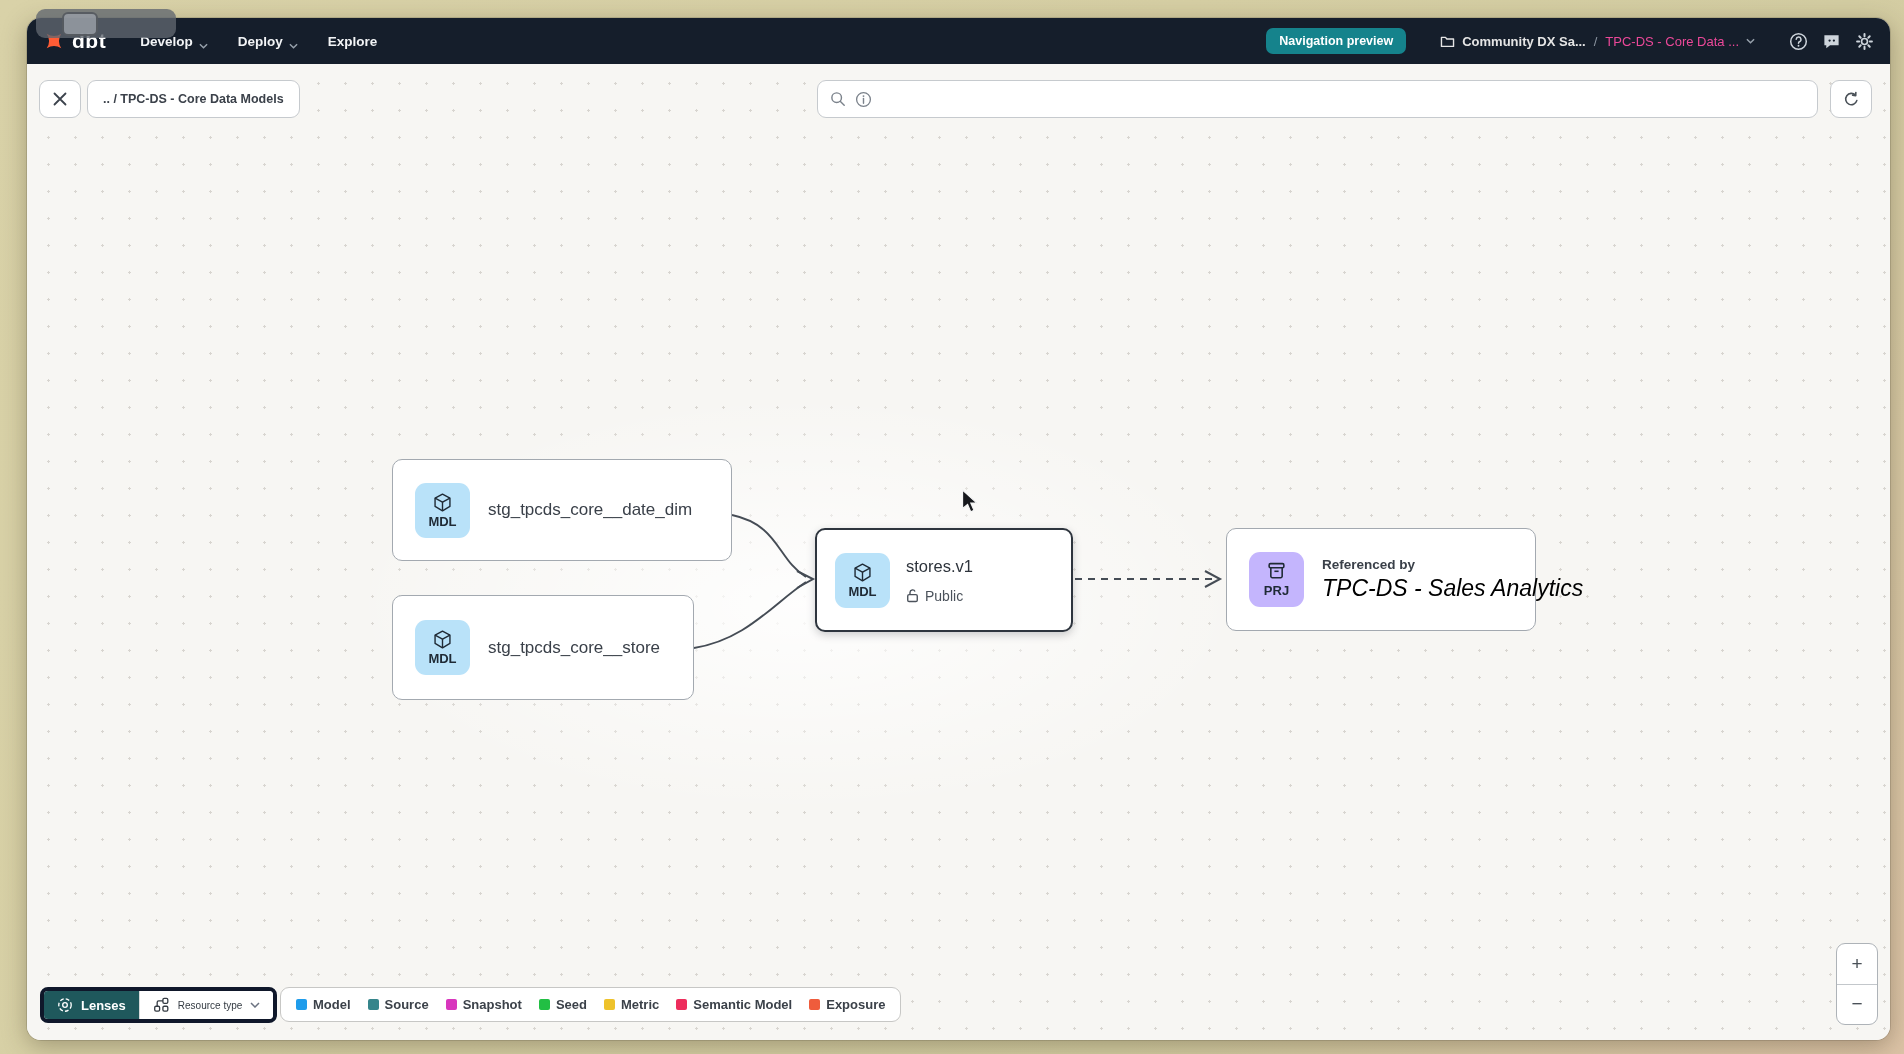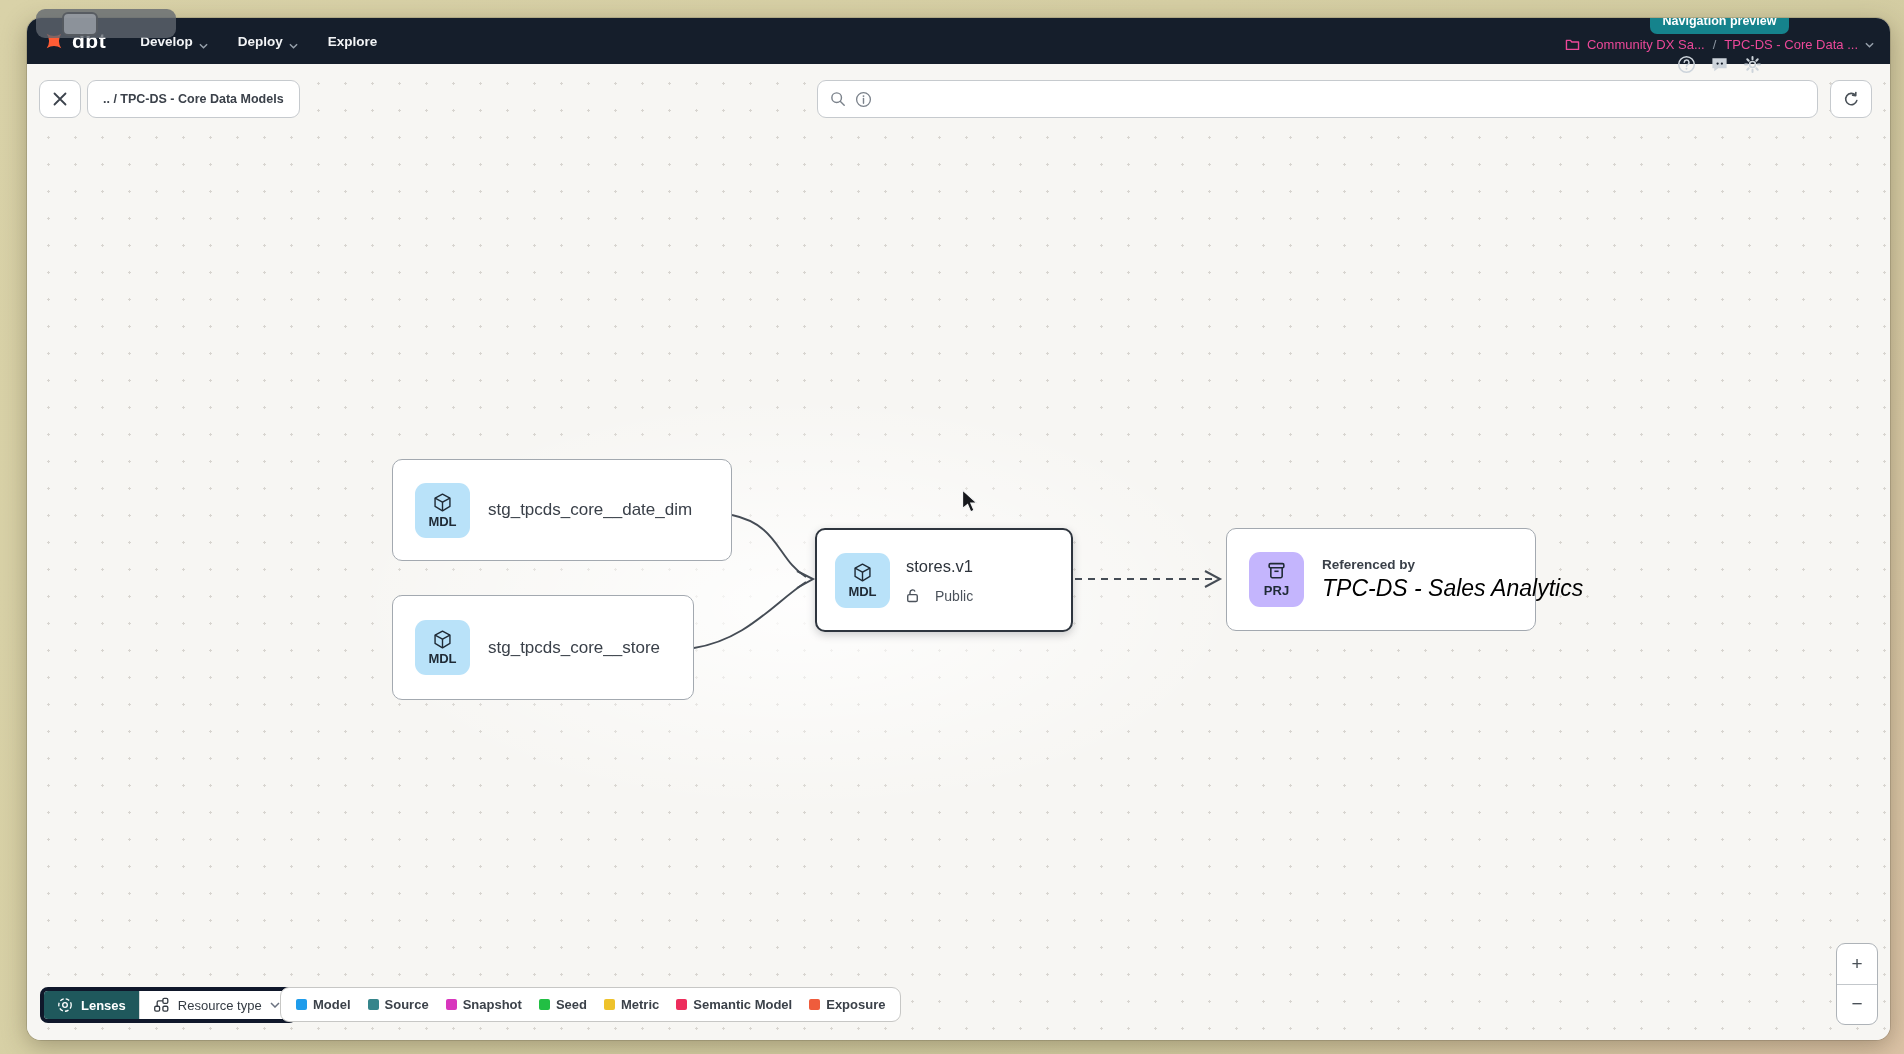--- a/index.html
+++ b/index.html
@@ -19,24 +19,24 @@
 
   
   .navbar { position:absolute; left:0; top:0; right:0; height:46px; background:#151e2b;
     display:flex; align-items:center; padding:0 16px; color:#eef1f4; z-index:5; }
   .logo { display:flex; align-items:center; gap:7px; margin-right:34px; }
   .logo-text { font-size:21px; font-weight:bold; color:#fff; letter-spacing:.5px; }
   .menu { display:flex; align-items:center; gap:30px; }
   .menu-item { display:flex; align-items:flex-end; gap:6px; font-size:13.5px; font-weight:bold;
     color:#f2f4f6; cursor:pointer; }
   .menu-item .chev { color:#97a1ac; }
-  .nav-right { margin-left:auto; display:flex; align-items:center; gap:3px;flex-direction:column; }
+  .nav-right { margin-left:auto; display:flex; align-items:center; gap:34px; }
   .nav-badge { color:#fff; font-size:12.5px; font-weight:bold; padding:6px 13px; border-radius:7px; }
   .crumbs { display:flex; align-items:center; gap:8px; font-size:13px; }
-  .crumb-project { font-weight:normal; color:#ec4899; display:flex; align-items:center; gap:7px; }
+  .crumb-project { font-weight:bold; color:#e5e5e5; display:flex; align-items:center; gap:7px; }
   .crumb-sep { color:#8b95a1; }
   .crumb-item { color:#ec4899; display:flex; align-items:center; gap:7px; }
   .nav-icons { display:flex; align-items:center; gap:14px; color:#cdd4db; }
   .nav-icon { width:19px; height:19px; cursor:pointer; }
 
   
   .canvas { position:absolute; left:0; top:46px; right:0; bottom:0;
     background-color:#f7f6f3;
     background-image:radial-gradient(circle,#d8d5d0 1.1px, transparent 1.2px);
     background-size:27px 27px; background-position:8px 6px; }
@@ -70,35 +70,35 @@
   .node-selected { left:788px; top:510px; width:258px; height:104px;
     border:2px solid #2e353e; box-shadow:0 3px 8px rgba(30,35,45,.22); gap:16px; padding:0 18px; }
   .node-prj      { left:1199px; top:510px; width:310px; height:103px; gap:18px; }
   .type-chip { flex:0 0 auto; width:55px; height:55px; border-radius:11px; display:flex;
     flex-direction:column; align-items:center; justify-content:center; gap:1px;
     color:#1f2a35; font-weight:bold; font-size:13px; }
   .chip-mdl { background:#b9e2f9; }
   .chip-prj { background:#c4b5fd; }
   .node-label { font-size:17px; color:#3a4049; font-weight:500; white-space:nowrap; }
   .node-title { font-size:16.5px; color:#2e343c; font-weight:500; }
-  .node-access { display:flex; align-items:center; gap:16px; margin-top:12px;
+  .node-access { display:flex; align-items:center; gap:6px; margin-top:12px;
     font-size:14px; color:#4b525b; }
   .node-kicker { font-size:13.5px; color:#3a4049; font-weight:bold; }
   .node-big { font-size:23px; color:#000000; margin-top:3px; white-space:nowrap;font-style:italic; }
 
   
   .cursor { position:absolute; left:932px; top:471px; z-index:40; pointer-events:none; }
 
   
   .lens-group { position:absolute; left:13px; bottom:17px; height:36px; display:flex;
     border-radius:8px; overflow:hidden; border:4px solid #0f172a; z-index:10; background:#fff; }
   .lenses-btn { display:flex; align-items:center; gap:8px; padding:0 13px;
     color:#fff; font-size:13px; font-weight:bold; cursor:pointer; }
   .restype-btn { display:flex; align-items:center; gap:8px; padding:0 13px; background:#fff;
-    color:#343b43; font-size:13px; font-weight:500; cursor:pointer; border-left:1px solid #d6d9da; }
+    color:#343b43; font-size:10px; font-weight:500; cursor:pointer; border-left:1px solid #d6d9da; }
   .legend { position:absolute; left:253px; bottom:18px; height:35px; display:inline-flex;
     align-items:center; gap:17px; padding:0 15px; background:#fff; border:1px solid #c7c7c5;
     border-radius:9px; z-index:10; }
   .legend-item { display:flex; align-items:center; gap:6px; font-size:13px; font-weight:bold; color:#3b4149; }
   .swatch { width:11px; height:11px; border-radius:2px; display:inline-block; }
   .zoom-ctl { position:absolute; right:12px; bottom:15px; width:42px; height:82px; background:#fff;
     border:1px solid #aeb3b8; border-radius:9px; display:flex; flex-direction:column; z-index:10; overflow:hidden; }
   .zoom-btn { flex:1; display:flex; align-items:center; justify-content:center;
     font-size:19px; color:#4a5158; cursor:pointer; }
   .zoom-btn:first-child { border-bottom:1px solid #c3c7cb; }

